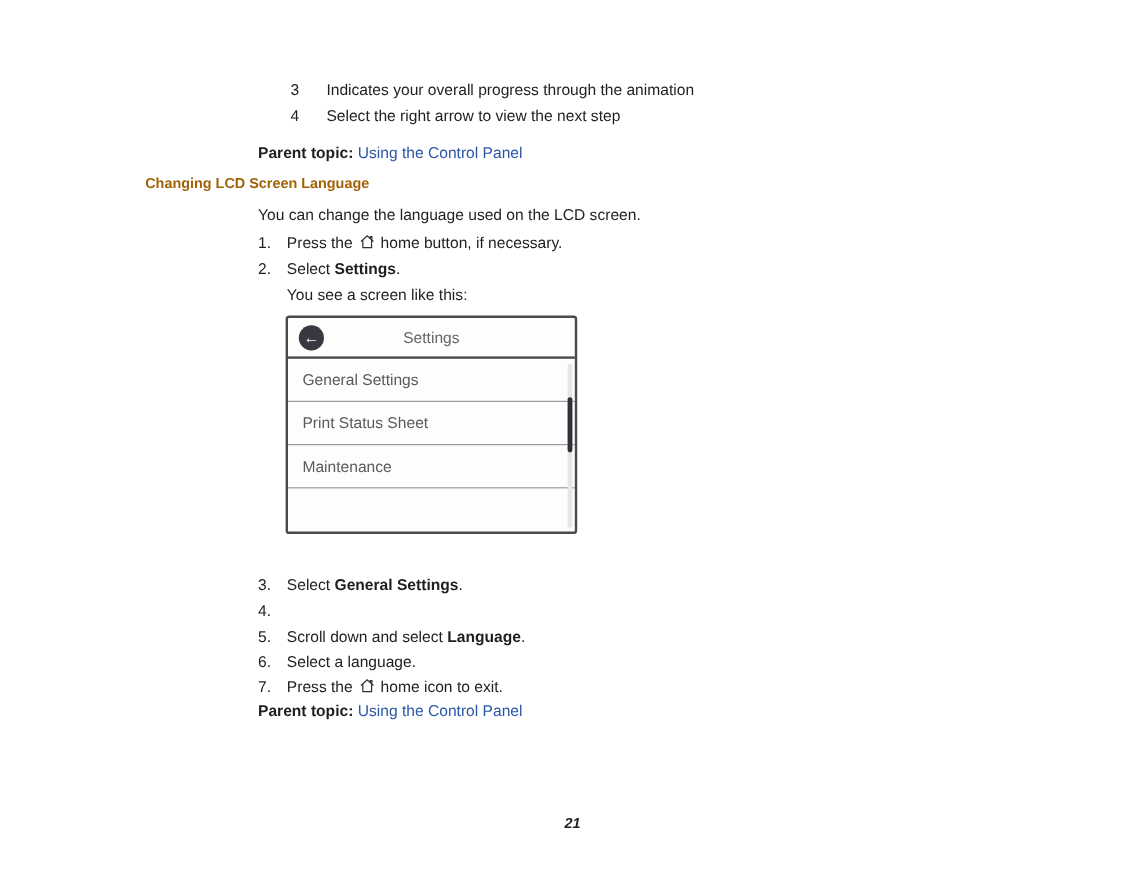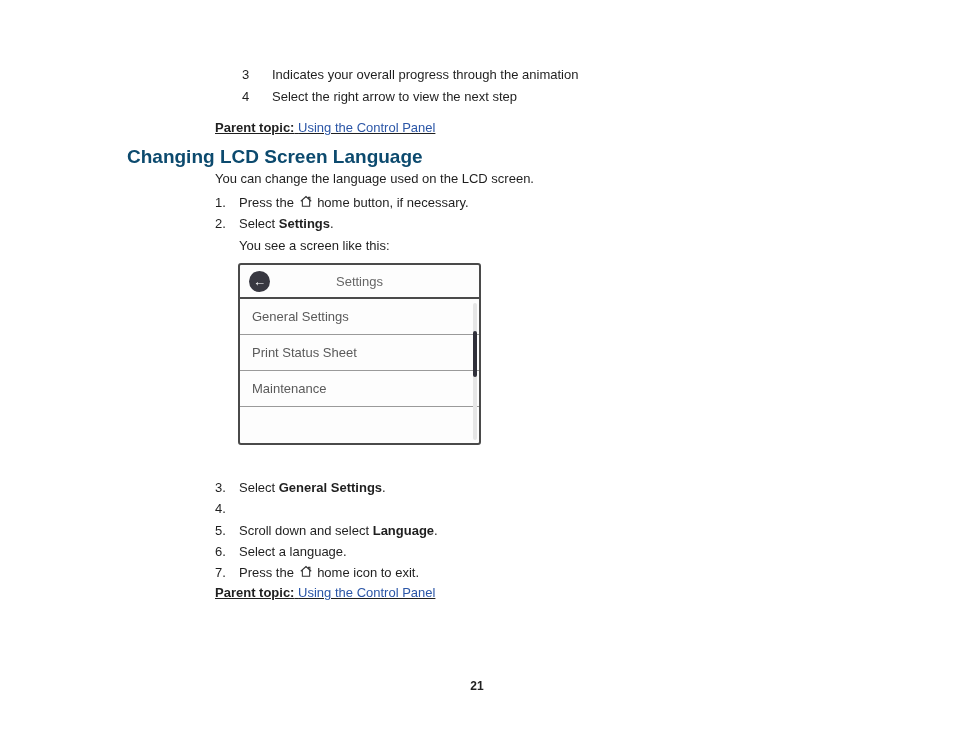--- a/index.html
+++ b/index.html
@@ -12,26 +12,26 @@
     overflow: hidden;
   }
   .abs { position: absolute; }
 
   
   .top-list { left: 242px; top: 64px; }
   .top-list .row { display: flex; line-height: 21.5px; }
   .top-list .num { width: 30px; flex: 0 0 30px; }
 
   
-  .parent-topic { left: 215px; line-height: 17px; text-decoration: underline; }
+  .parent-topic { left: 215px; line-height: 17px; }
   .parent-topic b { font-weight: bold; }
   a.doc-link { color: #2b56a7; text-decoration: none; cursor: pointer; }
 
   
-  .heading { left: 127px; top: 146px; font-size: 19px; font-weight: bold; color: #0c4a6e; }
+  .heading { left: 121px; top: 146px; font-size: 12px; font-weight: bold; color: #a16207; }
 
   .intro { left: 215px; top: 171px; text-align: right; }
 
   
   .steps { left: 215px; }
   .steps .step { display: flex; line-height: 21.3px; }
   .steps .num { width: 24px; flex: 0 0 24px; }
   .steps .note { padding-left: 24px; line-height: 21.3px; }
   .steps b { font-weight: bold; }
 
@@ -81,21 +81,21 @@
     position: absolute; right: 2px; top: 38px; bottom: 3px;
     width: 4px; background: #e6e6e6; border-radius: 2px;
   }
   .lcd-scroll-thumb {
     position: absolute; right: 2px; top: 66px;
     width: 4px; height: 46px; background: #30303a; border-radius: 2px;
   }
 
   .page-number {
     left: 0; top: 679px; width: 954px;
-    text-align: center; font-weight: bold; font-size: 12px; color: #222;
+    text-align: center; font-weight: bold; font-size: 12px; color: #222; font-style: italic;
   }
 </style>
 </head>
 <body>
 
 <div class="abs top-list">
   <div class="row">
     <span class="num">3</span>
     <span class="txt">Indicates your overall progress through the animation</span>
   </div>

